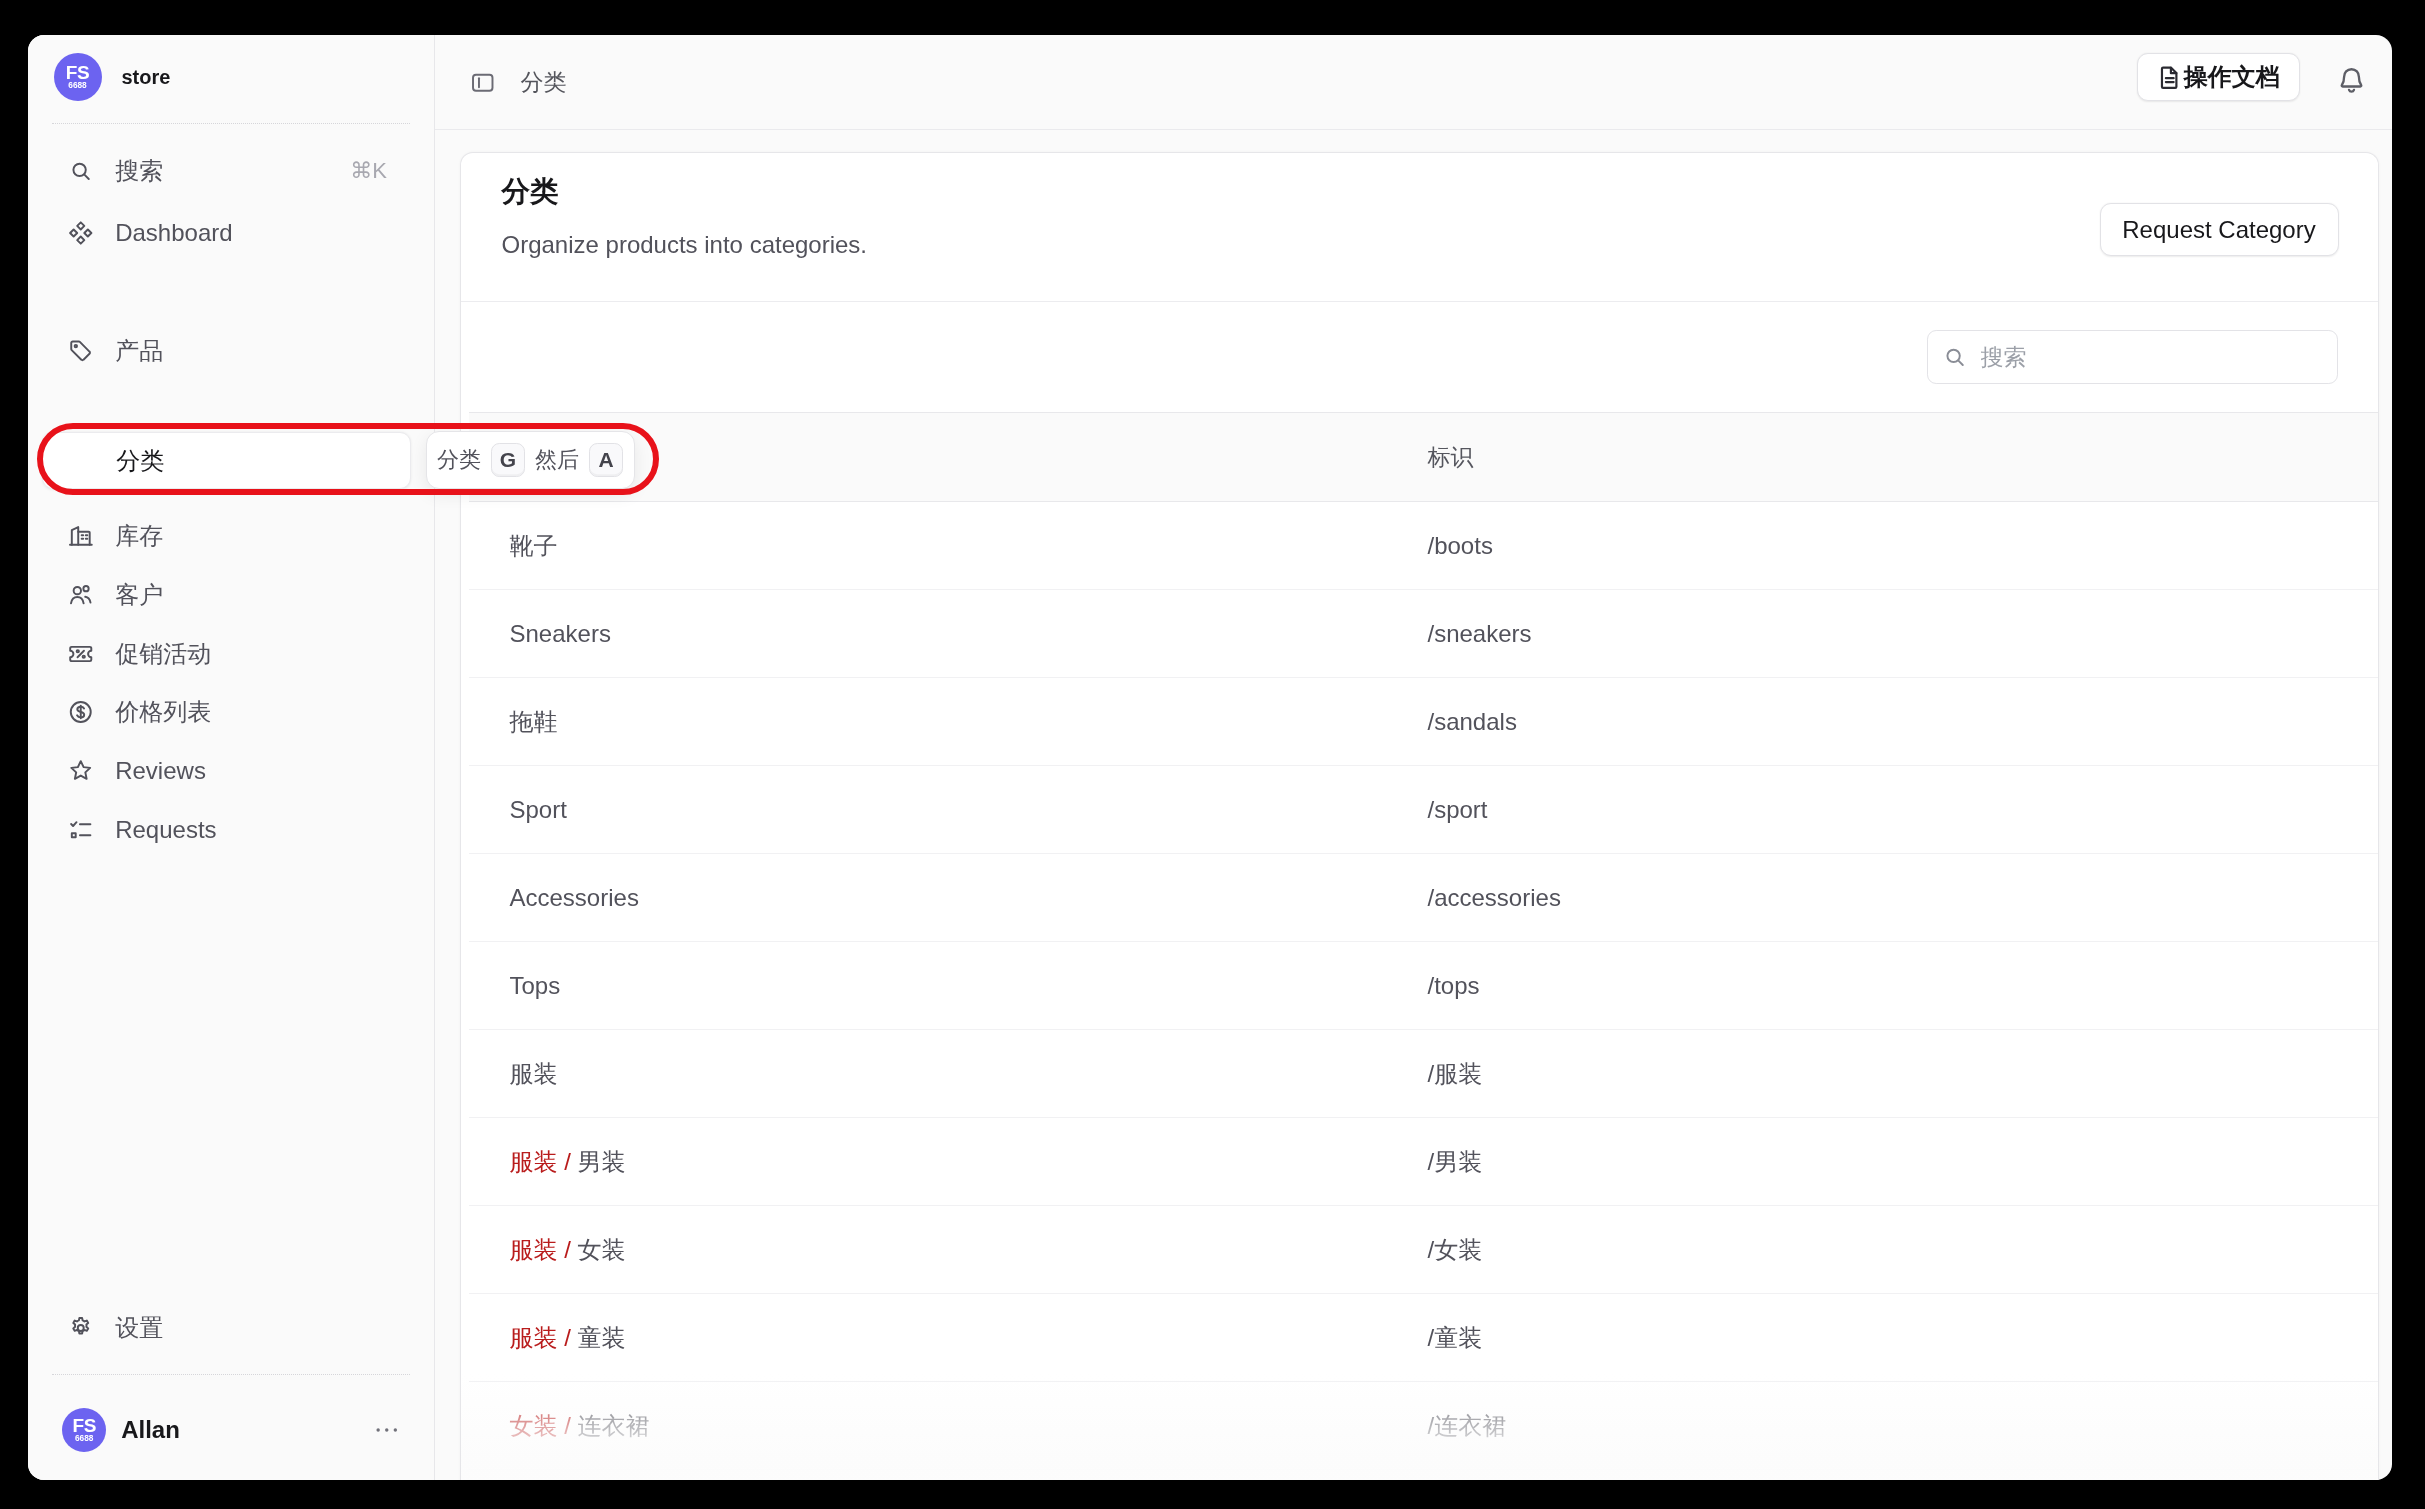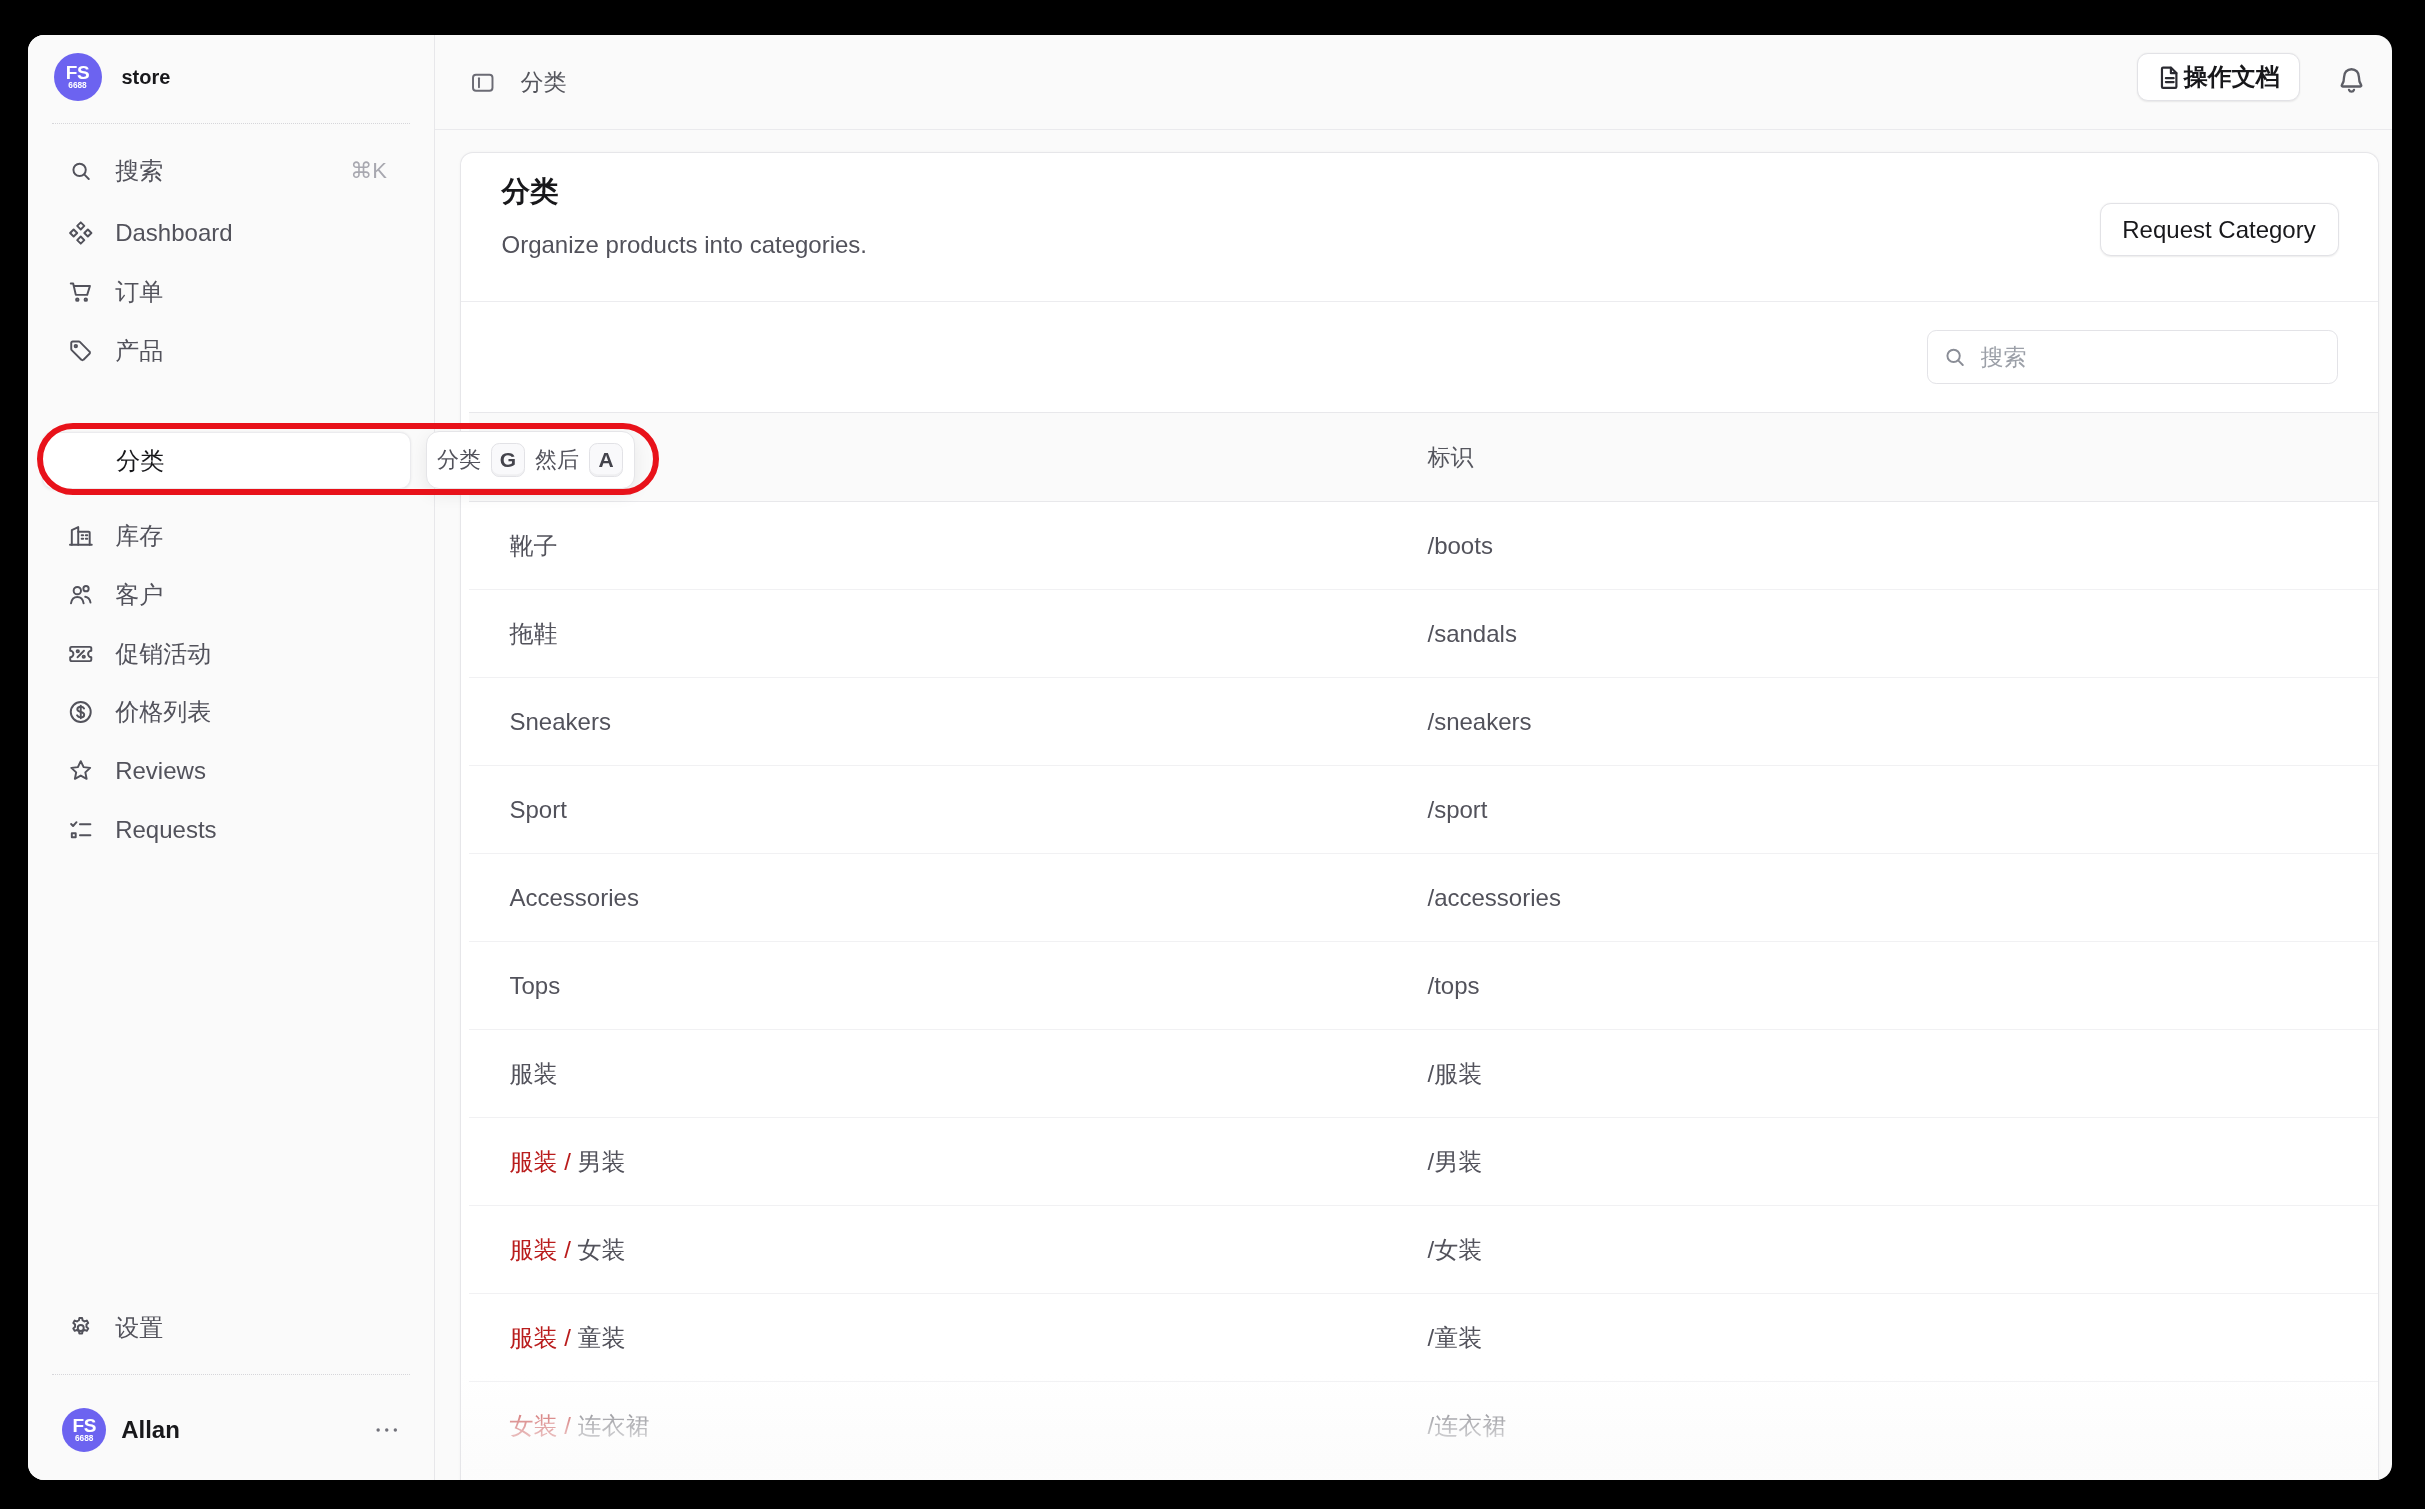--- a/index.html
+++ b/index.html
@@ -110,28 +110,20 @@
     <div class="sb-row nav-0">
       <svg class="ic" viewBox="0 0 24 24" fill="none" stroke="#52525B" stroke-width="1.7" stroke-linejoin="round">
           <path d="M12 2.7 15.1 5.8 12 8.9 8.9 5.8Z"></path>
           <path d="M5.8 8.9 8.9 12 5.8 15.1 2.7 12Z"></path>
           <path d="M18.2 8.9 21.3 12 18.2 15.1 15.1 12Z"></path>
           <path d="M12 15.1 15.1 18.2 12 21.3 8.9 18.2Z"></path>
         </svg>
       <span class="lb">Dashboard</span>
     </div>
 
-    <div class="sb-row nav-1">
-      <svg class="ic" viewBox="0 0 24 24" fill="none" stroke="#52525B" stroke-width="1.7" stroke-linecap="round" stroke-linejoin="round">
-          <path d="M3.3 4.6h2.1l2.3 9.9h9.9l2.4-7.7H6.3"></path>
-          <circle cx="9" cy="18.7" r="1.05"></circle>
-          <circle cx="16.4" cy="18.7" r="1.05"></circle>
-        </svg>
-      <span class="lb">订单</span>
-    </div>
 
     <div class="sb-row nav-2">
       <svg class="ic" viewBox="0 0 24 24" fill="none" stroke="#52525B" stroke-width="1.7" stroke-linecap="round" stroke-linejoin="round">
           <path d="M3.7 10.3V5a1.3 1.3 0 0 1 1.3-1.3h5.3a1.3 1.3 0 0 1 .9.4l8.4 8.4a1.3 1.3 0 0 1 0 1.9l-5.2 5.2a1.3 1.3 0 0 1-1.9 0L4.1 11.2a1.3 1.3 0 0 1-.4-.9Z"></path>
           <circle cx="7.7" cy="7.7" r="1.05"></circle>
         </svg>
       <span class="lb">产品</span>
     </div>
 
 
@@ -261,26 +253,26 @@
         <span class="th col1">分类</span>
         <span class="th col2">标识</span>
       </div>
 
       <div class="trows">
         <div class="trow">
           <span class="cell col1"><span class="pfx"></span><span>靴子</span></span>
           <span class="cell col2">/boots</span>
         </div>
         <div class="trow">
+          <span class="cell col1"><span class="pfx"></span><span>Sneakers</span></span>
+          <span class="cell col2">/sneakers</span>
+        </div>
+        <div class="trow">
           <span class="cell col1"><span class="pfx"></span><span>拖鞋</span></span>
           <span class="cell col2">/sandals</span>
-        </div>
-        <div class="trow">
-          <span class="cell col1"><span class="pfx"></span><span>Sneakers</span></span>
-          <span class="cell col2">/sneakers</span>
         </div>
         <div class="trow">
           <span class="cell col1"><span class="pfx"></span><span>Sport</span></span>
           <span class="cell col2">/sport</span>
         </div>
         <div class="trow">
           <span class="cell col1"><span class="pfx"></span><span>Accessories</span></span>
           <span class="cell col2">/accessories</span>
         </div>
         <div class="trow">

